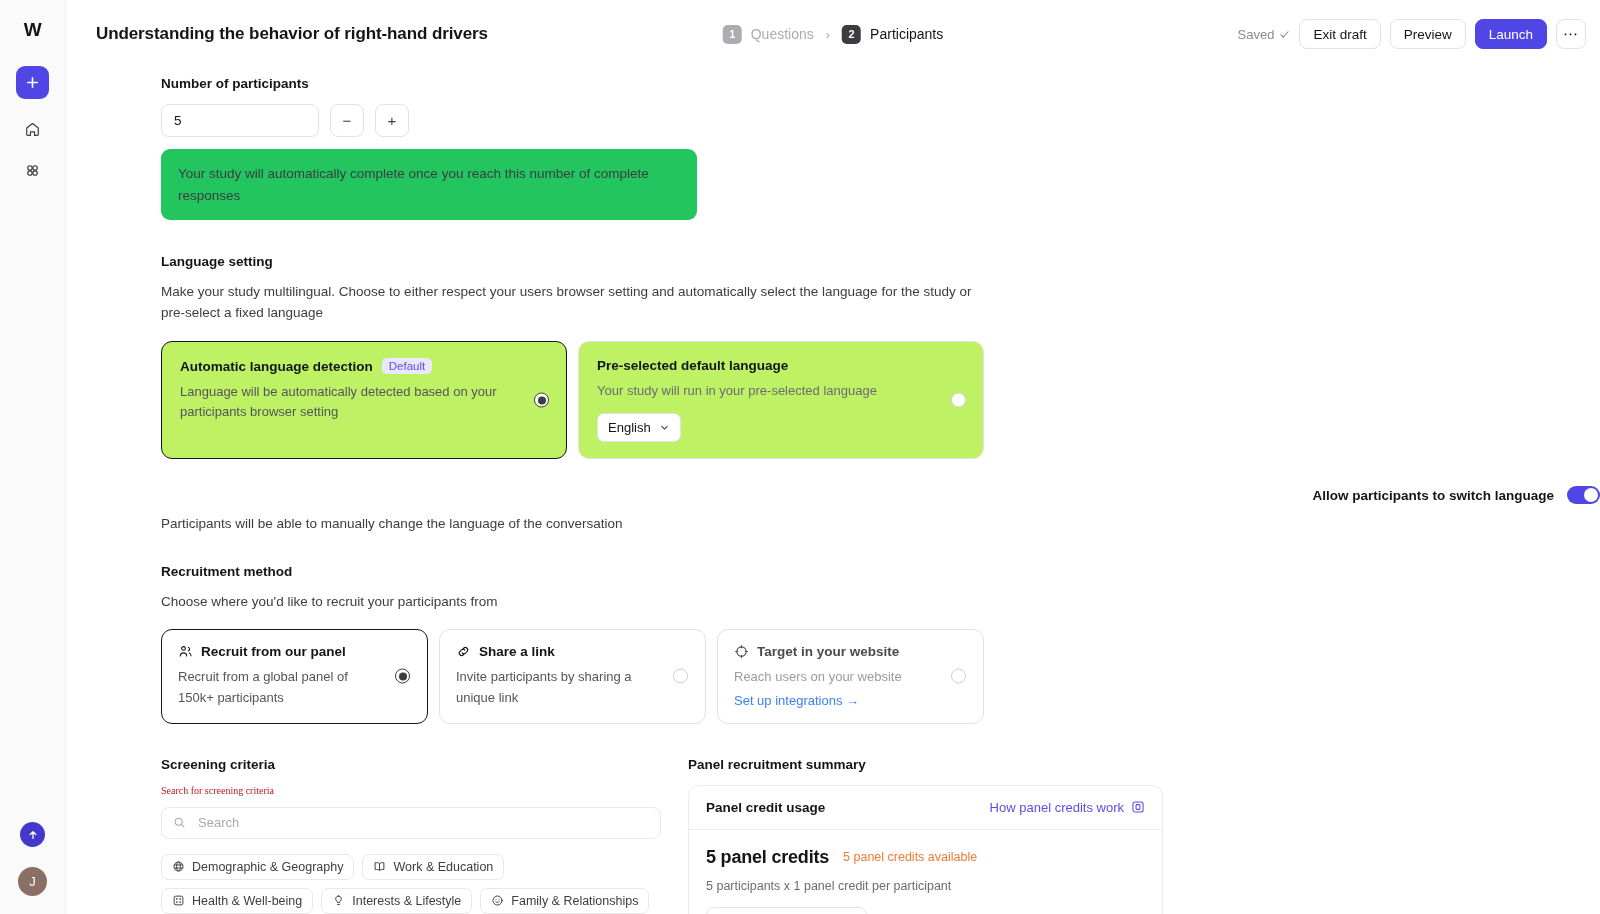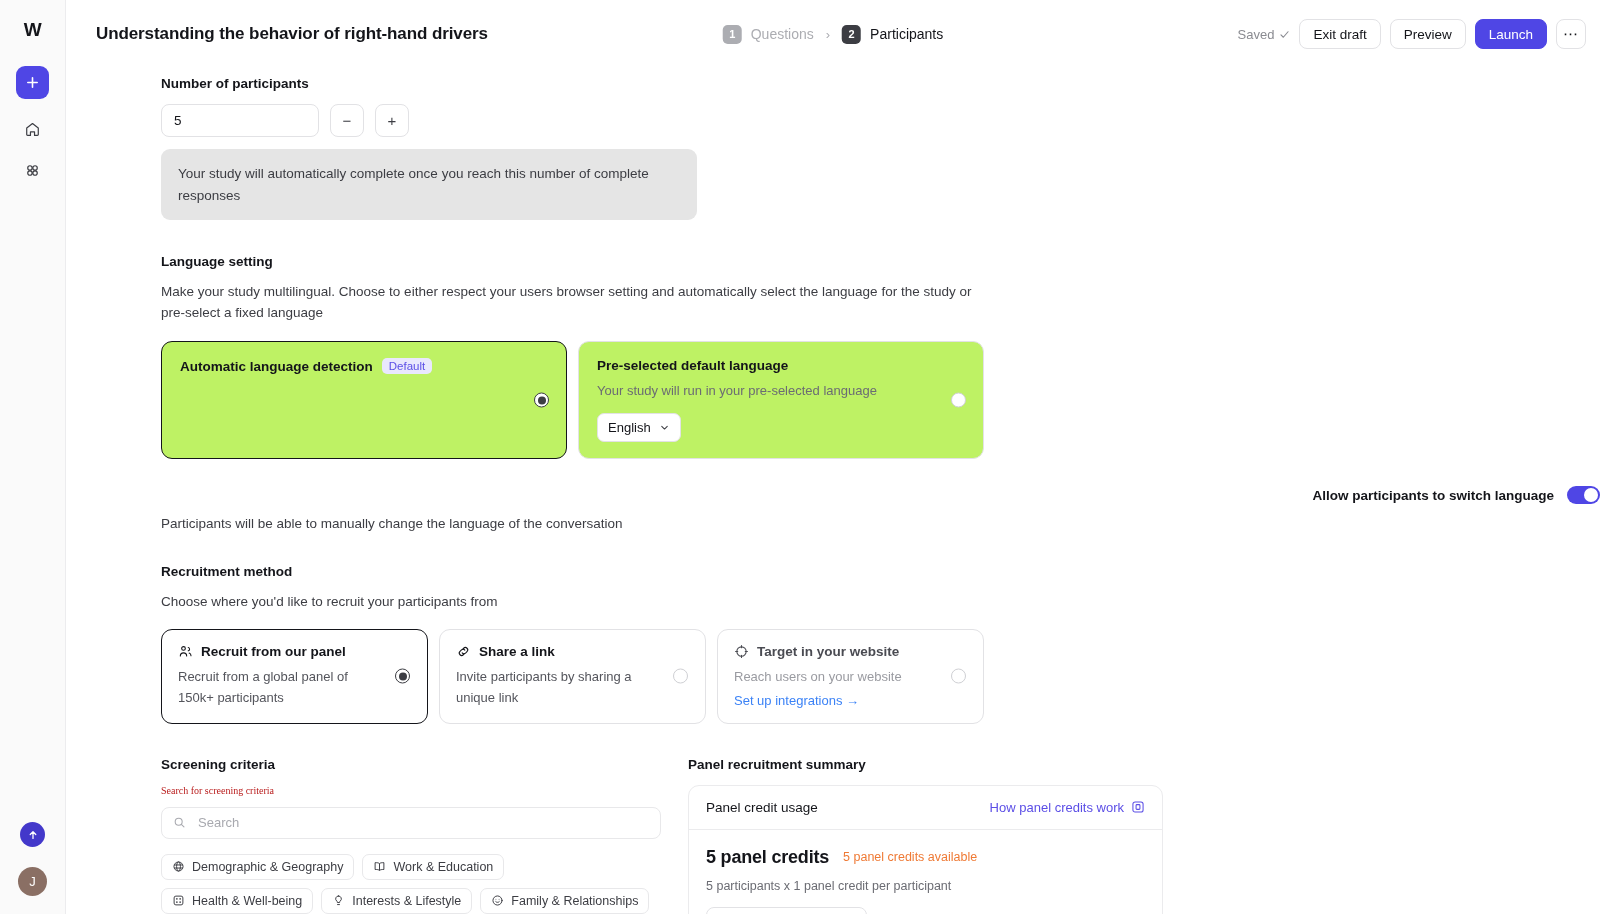--- a/index.html
+++ b/index.html
@@ -101,21 +101,21 @@
     width: 158px; height: 33px; border: 1px solid #e2e2e5; border-radius: 8px;
     padding: 0 12px; font-size: 13.5px; color: #14151a;
     font-family: inherit; background: #fff; outline: none;
   }
   .step-btn {
     width: 34px; height: 33px; border: 1px solid #e2e2e5; border-radius: 8px;
     background: #fff; display: flex; align-items: center; justify-content: center;
     font-size: 15px; color: #3c3d43; cursor: pointer; font-family: inherit;
   }
   .info-box {
-    width: 536px; background: #e5e5e5; border-radius: 9px;
+    width: 536px; background: #22c55e; border-radius: 9px;
     padding: 14px 17px; font-size: 13.5px; color: #3c3d43; line-height: 1.6;
   }
 
   
   .lang-section { margin-top: 34px; }
   .lang-cards { display: flex; gap: 11px; margin-top: 17px; }
   .lang-card {
     width: 406px; min-height: 102px; border-radius: 11px;
     border: 1px solid #e2e2e5; background: #bef264;
     padding: 16px 18px; position: relative;
@@ -197,21 +197,21 @@
 
   .panel-summary { width: 475px; }
   .ps-card {
     border: 1px solid #ebebed; border-radius: 11px; background: #fff;
     margin-top: 13px; overflow: hidden;
   }
   .ps-head {
     display: flex; align-items: center; justify-content: space-between;
     padding: 14px 17px; border-bottom: 1px solid #ebebed;
   }
-  .ps-head-title { font-size: 13.5px; font-weight: 400; color: #14151a; }
+  .ps-head-title { font-size: 13.5px; font-weight: 700; color: #14151a; }
   .ps-link {
     font-size: 13px; color: #5b4ee6; display: flex; align-items: center; gap: 7px; cursor: pointer;
   }
   .ps-body { padding: 17px; }
   .credits-row { display: flex; align-items: center; gap: 14px; }
   .credits-num { font-size: 18px; font-weight: 700; color: #14151a; letter-spacing: -0.2px; }
   .credits-avail { font-size: 12.5px; color: #ef7a35; font-weight: 500; }
   .credits-math { font-size: 12.5px; color: #6b6c73; margin-top: 11px; }
   .buy-btn {
     margin-top: 14px; height: 30px; padding: 0 13px; border-radius: 8px;
@@ -316,20 +316,21 @@
       <div class="lang-section">
         <div class="section-label">Language setting</div>
         <div class="section-desc" style="max-width:830px">Make your study multilingual. Choose to either respect your users browser setting and automatically select the language for the study or pre-select a fixed language</div>
 
         <div class="lang-cards">
           <div class="lang-card selected">
             <div class="lc-title-row">
               <span class="lc-title">Automatic language detection</span>
               <span class="badge-default">Default</span>
             </div>
+            <div class="lc-desc">Language will be automatically detected based on your participants browser setting</div>
             <span class="radio on"></span>
           </div>
 
           <div class="lang-card">
             <div class="lc-title-row">
               <span class="lc-title">Pre-selected default language</span>
             </div>
             <div class="lc-desc muted">Your study will run in your pre-selected language</div>
             <div class="lang-select">
               <span>English</span>

